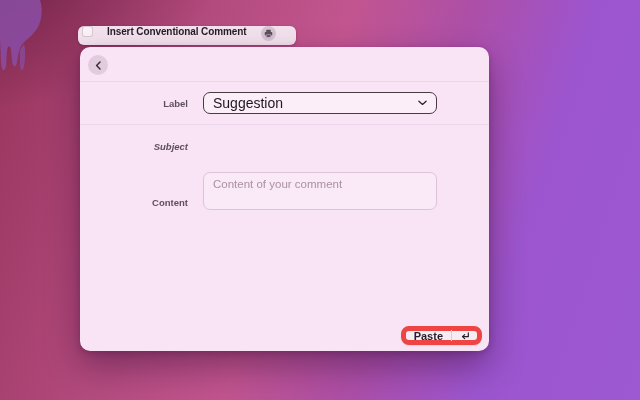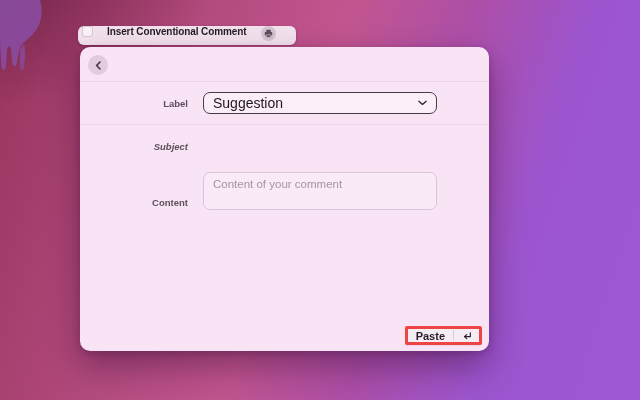--- a/index.html
+++ b/index.html
@@ -65,21 +65,21 @@
     font-family:"Liberation Sans", sans-serif; font-size:11.5px; color:#2a212c;
     padding:0 9px; outline:none;
   }
   .text-input { top:88px; height:22px; }
   .text-area { top:125px; height:38px; padding-top:5px; resize:none; }
   .text-input::placeholder, .text-area::placeholder { color:#a8929f; }
 
   .paste-btn {
     position:absolute; right:7px; bottom:6px; height:19px;
     display:flex; align-items:center; gap:0;
-    background:#f6ecf4; border:3px solid #ef4444; border-radius:2px;
+    background:#f6ecf4; border:5px solid #ef4444; border-radius:8px;
     box-shadow:0 1px 1px rgba(60,20,55,.08); cursor:pointer; padding:0;
   }
   .paste-label { font-size:11px; font-weight:700; color:#271e29; padding:0 8px; }
   .paste-sep { width:1px; height:11px; background:#dfc9db; }
   .paste-key { padding:0 7px; display:flex; align-items:center; }
 </style>
 </head>
 <body>
 
 <div id="screen">

